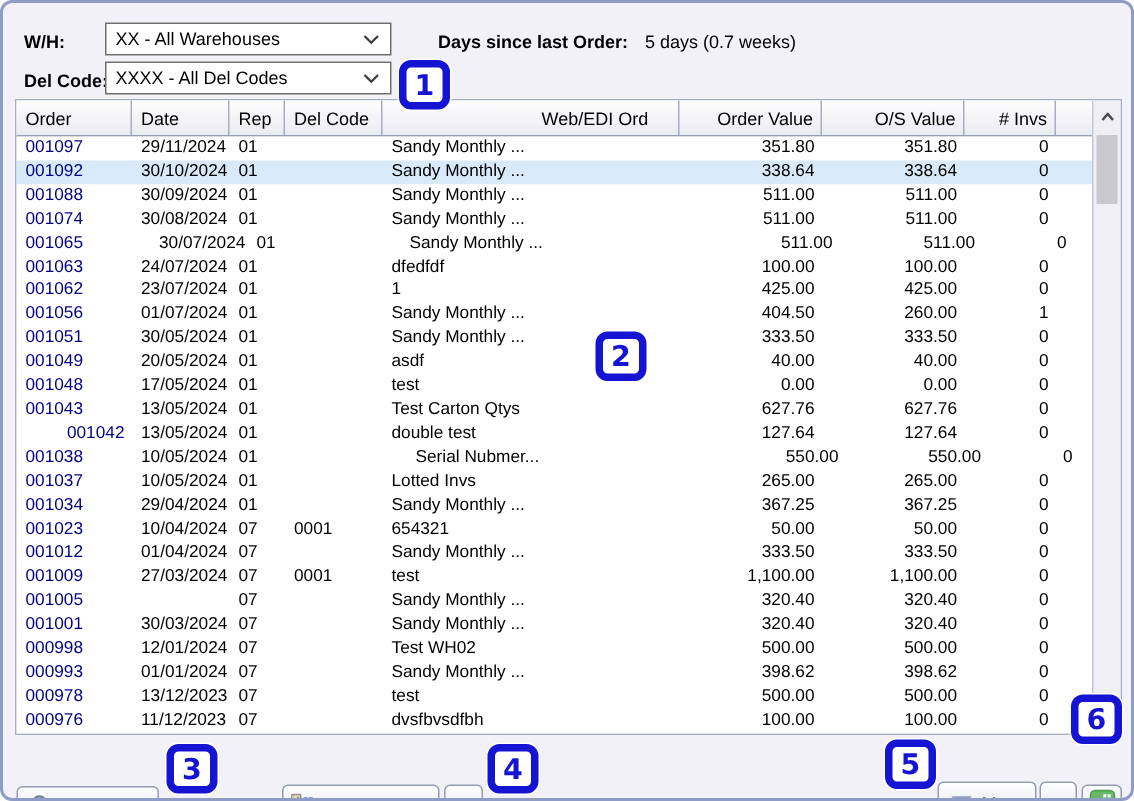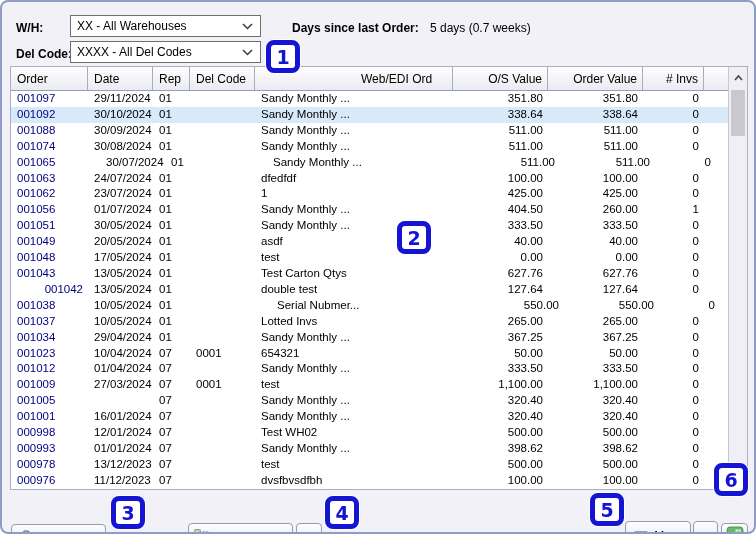--- a/index.html
+++ b/index.html
@@ -93,22 +93,22 @@
   <div id="days-value">5 days (0.7 weeks)</div>
 
   <div class="grid">
     <div class="grid-header" id="grid-header">
         <div class="hcell" style="width: 77px;">Order</div>
         <div class="hcell" style="width: 65px;">Date</div>
         <div class="hcell" style="width: 37px;">Rep</div>
         <div class="hcell" style="width: 65px;">Del Code</div>
         <div class="hcell" style="width: 100px; margin-top: 42px;">Cust Order No</div>
         <div class="hcell" style="width: 98px;">Web/EDI Ord</div>
+        <div class="hcell r" style="width: 95px;">Order Value</div>
         <div class="hcell r" style="width: 95px;">O/S Value</div>
-        <div class="hcell r" style="width: 95px;">Order Value</div>
         <div class="hcell r" style="width: 61px;"># Invs</div>
         <div class="hcell filler" style="width: 24px;"></div>
       </div>
     <div class="rows" id="grid-rows">
         <div class="trow">
           <div class="tcell order" style="width: 77px;">001097</div>
           <div class="tcell" style="width: 65px;">29/11/2024</div>
           <div class="tcell" style="width: 37px;">01</div>
           <div class="tcell" style="width: 65px;"></div>
           <div class="tcell" style="width: 100px;">Sandy Monthly ...</div>
@@ -341,21 +341,21 @@
           <div class="tcell" style="width: 65px;"></div>
           <div class="tcell" style="width: 100px;">Sandy Monthly ...</div>
           <div class="tcell" style="width: 98px;"></div>
           <div class="tcell r" style="width: 95px;">320.40</div>
           <div class="tcell r" style="width: 95px;">320.40</div>
           <div class="tcell r" style="width: 61px;">0</div>
           <div class="tcell" style="width: 24px;"></div>
         </div>
         <div class="trow">
           <div class="tcell order" style="width: 77px;">001001</div>
-          <div class="tcell" style="width: 65px;">16/01/2024</div>
+          <div class="tcell" style="width: 65px;">30/03/2024</div>
           <div class="tcell" style="width: 37px;">07</div>
           <div class="tcell" style="width: 65px;"></div>
           <div class="tcell" style="width: 100px;">Sandy Monthly ...</div>
           <div class="tcell" style="width: 98px;"></div>
           <div class="tcell r" style="width: 95px;">320.40</div>
           <div class="tcell r" style="width: 95px;">320.40</div>
           <div class="tcell r" style="width: 61px;">0</div>
           <div class="tcell" style="width: 24px;"></div>
         </div>
         <div class="trow">

